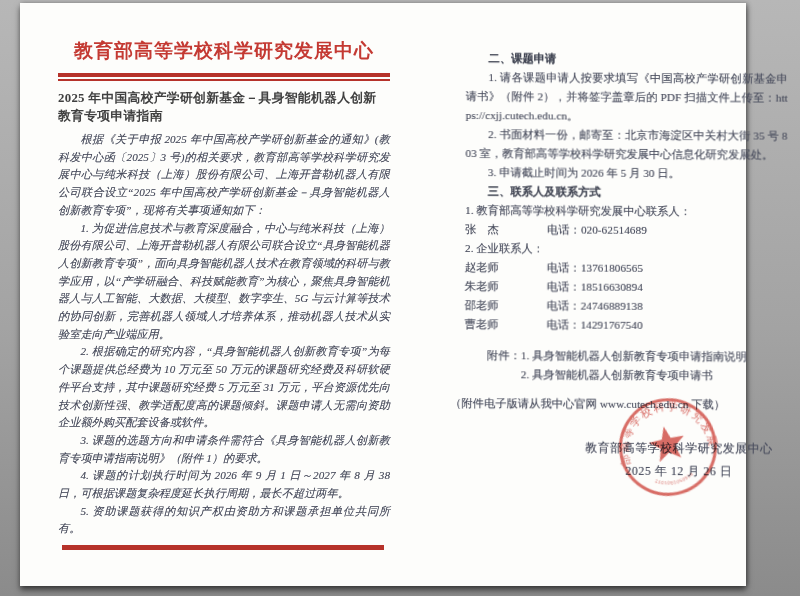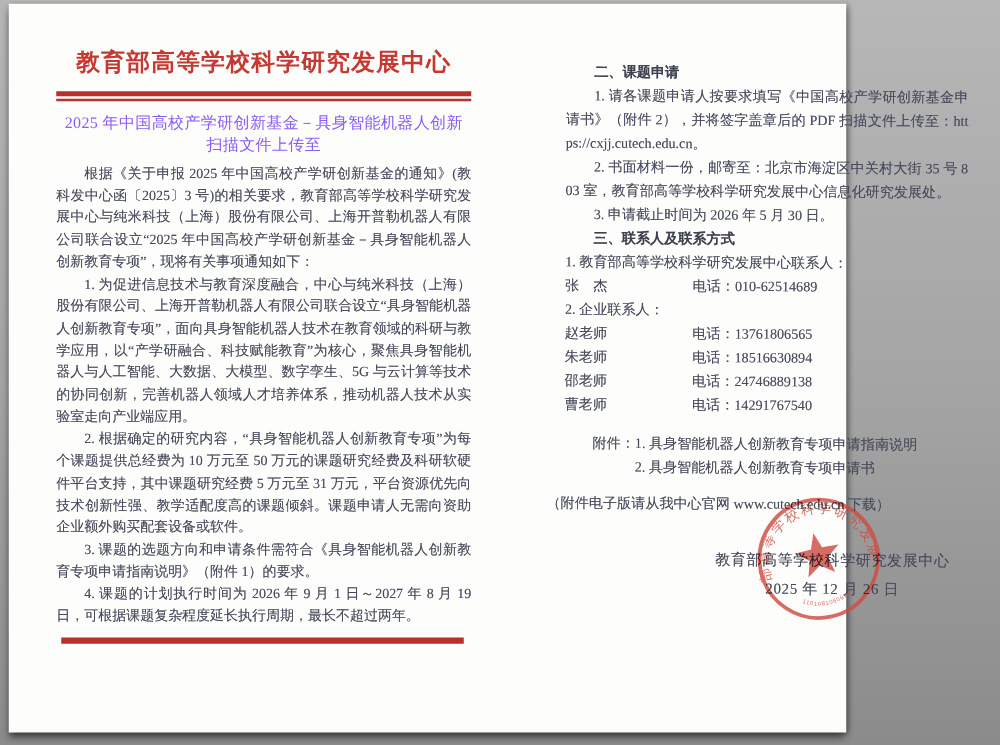--- a/index.html
+++ b/index.html
@@ -2,56 +2,56 @@
 <html><head>
 <meta charset="utf-8">
 <style>
   html,body{margin:0;padding:0;}
   body{
     width:800px;height:596px;position:relative;overflow:hidden;
     background:linear-gradient(180deg,#b7b7b7 0%,#a3a3a3 55%,#8b8b8b 100%);
     font-family:"Liberation Serif","DejaVu Serif",serif;
   }
   .page{
-    position:absolute;left:7px;top:3px;width:670px;height:583px;
+    position:absolute;left:20px;top:3px;width:726px;height:583px;
     background:#fdfdfb;
     box-shadow:0 4px 6px rgba(0,0,0,.55),2px 0 4px rgba(0,0,0,.25);
   }
   
   .col-left{position:absolute;left:38px;top:36px;width:332px;}
   .org-header{
     margin:0;font-family:"Liberation Sans","DejaVu Sans",sans-serif;
     font-size:19px;font-weight:bold;text-align:center;color:#c43a33;
     letter-spacing:1px;line-height:24px;
   }
   .header-rule{margin-top:10px;}
   .header-rule .thick{height:4px;background:#b6322a;}
   .header-rule .thin{height:2px;background:#b6322a;margin-top:2px;}
   .doc-title{
-    margin:9px 0 0 0;font-size:12.8px;font-weight:normal;color:#8b5cf6;
-    text-align:center;line-height:17.5px;letter-spacing:.3px;
+    margin:9px 0 0 0;font-size:12.8px;font-weight:bold;color:#404040;
+    line-height:17.5px;letter-spacing:.3px;
   }
   .para{
     margin:0;font-size:11.2px;line-height:17.7px;color:#474b5c;
     text-align:justify;text-indent:2em;word-break:break-all;
     text-shadow:0 0 .5px rgba(71,75,92,.45);
   }
-  .col-left .para{line-height:17.7px;}
+  .col-left .para{line-height:17.7px;font-style:italic;}
   .intro{margin-top:6px;}
   .sec{font-weight:bold;color:#3e4250;}
   .footer-rule{height:5px;background:#b6322a;margin:7px 0 0 4px;width:322px;}
   
   .col-right{position:absolute;left:446px;top:46px;width:322px;transform:rotate(.3deg);transform-origin:top left;}
   .col-right .para{font-size:11.3px;line-height:19px;}
   .contact-row{
     display:flex;font-size:11.3px;line-height:19px;color:#474b5c;
     text-shadow:0 0 .5px rgba(71,75,92,.45);
   }
   .contact-row .cname{width:58px;}
-  .contact-row .cphone{margin-left:44px;}
+  .contact-row .cphone{margin-left:24px;}
   .attach{display:flex;margin-top:12px;font-size:11.3px;line-height:19px;color:#474b5c;
     text-shadow:0 0 .5px rgba(71,75,92,.45);text-indent:2em;}
   .attach .attach-lines{text-indent:0;}
   .download-note{margin-top:10px;margin-left:-14px;text-indent:0;}
   .sign-block{
     position:absolute;top:387px;left:100px;width:230px;text-align:center;
     font-size:12px;line-height:23px;color:#474b5c;letter-spacing:.5px;
     text-shadow:0 0 .5px rgba(71,75,92,.45);
   }
   .seal{
@@ -68,46 +68,47 @@
   <div class="col-left">
     <h1 class="org-header">教育部高等学校科学研究发展中心</h1>
 
     <div class="header-rule">
       <div class="thick"></div>
       <div class="thin"></div>
     </div>
 
     <h2 class="doc-title">
       <div>2025 年中国高校产学研创新基金－具身智能机器人创新</div>
-      <div>扫描文件上传至</div>
+      <div>教育专项申请指南</div>
     </h2>
 
     <p class="para intro">根据《关于申报 2025 年中国高校产学研创新基金的通知》(教科发中心函〔2025〕3 号)的相关要求，教育部高等学校科学研究发展中心与纯米科技（上海）股份有限公司、上海开普勒机器人有限公司联合设立“2025 年中国高校产学研创新基金－具身智能机器人创新教育专项”，现将有关事项通知如下：</p>
 
     <p class="para">1. 为促进信息技术与教育深度融合，中心与纯米科技（上海）股份有限公司、上海开普勒机器人有限公司联合设立“具身智能机器人创新教育专项”，面向具身智能机器人技术在教育领域的科研与教学应用，以“产学研融合、科技赋能教育”为核心，聚焦具身智能机器人与人工智能、大数据、大模型、数字孪生、5G 与云计算等技术的协同创新，完善机器人领域人才培养体系，推动机器人技术从实验室走向产业端应用。</p>
     <p class="para">2. 根据确定的研究内容，“具身智能机器人创新教育专项”为每个课题提供总经费为 10 万元至 50 万元的课题研究经费及科研软硬件平台支持，其中课题研究经费 5 万元至 31 万元，平台资源优先向技术创新性强、教学适配度高的课题倾斜。课题申请人无需向资助企业额外购买配套设备或软件。</p>
     <p class="para">3. 课题的选题方向和申请条件需符合《具身智能机器人创新教育专项申请指南说明》（附件 1）的要求。</p>
-    <p class="para">4. 课题的计划执行时间为 2026 年 9 月 1 日～2027 年 8 月 19 日，可根据课题复杂程度延长执行周期，最长不超过两年。</p>
+    <p class="para">4. 课题的计划执行时间为 2026 年 9 月 1 日～2027 年 8 月 38 日，可根据课题复杂程度延长执行周期，最长不超过两年。</p>
+    <p class="para">5. 资助课题获得的知识产权由资助方和课题承担单位共同所有。</p>
 
     <div class="footer-rule"></div>
   </div>
 
   <div class="col-right">
     <p class="para sec">二、课题申请</p>
     <p class="para">1. 请各课题申请人按要求填写《中国高校产学研创新基金申请书》（附件 2），并将签字盖章后的 PDF 扫描文件上传至：https://cxjj.cutech.edu.cn。</p>
     <p class="para">2. 书面材料一份，邮寄至：北京市海淀区中关村大街 35 号 803 室，教育部高等学校科学研究发展中心信息化研究发展处。</p>
     <p class="para">3. 申请截止时间为 2026 年 5 月 30 日。</p>
 
     <p class="para sec">三、联系人及联系方式</p>
     <p class="para" style="text-indent:0">1. 教育部高等学校科学研究发展中心联系人：</p>
 
     <div class="contact-row">
       <span class="cname">张　杰</span>
       <span class="cphone">电话：</span>
-      <span>010-62514689</span>
+      <span>020-62514689</span>
     </div>
 
     <p class="para" style="text-indent:0">2. 企业联系人：</p>
 
     <div class="contact-row">
       <span class="cname">赵老师</span>
       <span class="cphone">电话：</span>
       <span>13761806565</span>
     </div>
     <div class="contact-row">

